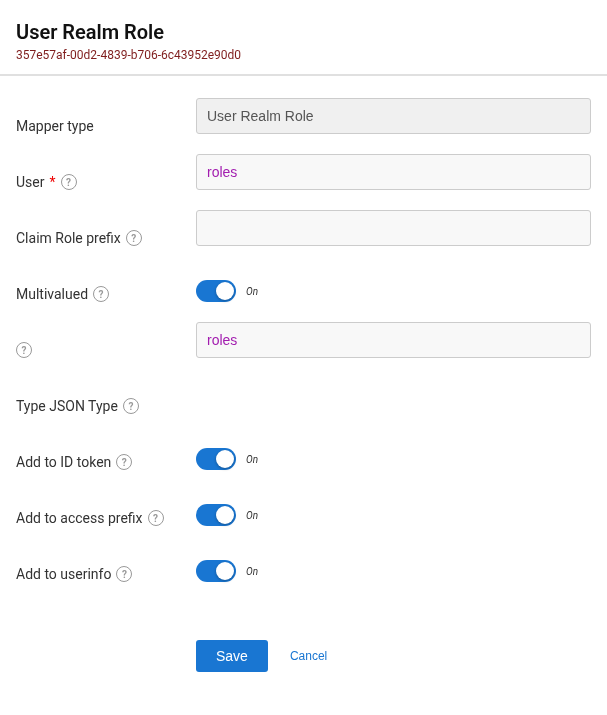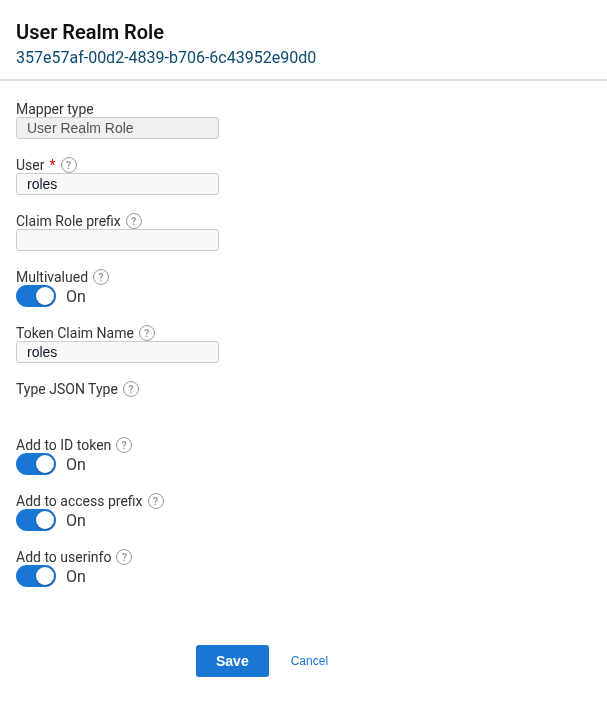--- a/index.html
+++ b/index.html
@@ -18,34 +18,33 @@
     }
 
     .page-title {
       font-size: 20px;
       font-weight: 600;
       color: #111;
       margin-bottom: 4px;
     }
 
     .page-subtitle {
-      font-size: 16px;
-      color: #0c4a6e;
+      font-size: 12px;
+      color: #7f1d1d;
     }
 
     .form-container {
       padding: 20px 16px;
     }
 
     .form-row {
       display: flex;
-      align-items: flex-start;
+      align-items: flex-end;
       margin-bottom: 18px;
       min-height: 38px;
-      flex-direction: column;
     }
 
     .form-label {
       width: 180px;
       flex-shrink: 0;
       font-size: 14px;
       color: #333;
       display: flex;
       align-items: center;
       gap: 5px;
@@ -70,21 +69,21 @@
       flex-shrink: 0;
     }
 
     .form-control {
       flex: 1;
       height: 36px;
       border: 1px solid #ccc;
       border-radius: 3px;
       padding: 0 10px;
       font-size: 14px;
-      color: #0f172a;
+      color: #a21caf;
       background: #f8f8f8;
       outline: none;
     }
 
     .form-control[readonly], .form-control[disabled] {
       background: #f0f0f0;
       color: #555;
     }
 
     .toggle-container {
@@ -129,22 +128,23 @@
 
     .toggle input:checked + .toggle-slider {
       background: #1976d2;
     }
 
     .toggle input:checked + .toggle-slider::before {
       transform: translateX(18px);
     }
 
     .toggle-label {
-      font-size: 16px;
+      font-size: 10px;
       color: #333;
+      font-style: italic;
     }
 
     .divider {
       border: none;
       border-top: 1px solid #e0e0e0;
       margin: 0;
     }
 
     .actions {
       display: flex;
@@ -155,21 +155,21 @@
     }
 
     .btn-save {
       background: #1976d2;
       color: #fff;
       border: none;
       border-radius: 3px;
       padding: 8px 20px;
       font-size: 14px;
       cursor: pointer;
-      font-weight: 700;
+      font-weight: 400;
     }
 
     .btn-cancel {
       background: transparent;
       color: #1976d2;
       border: none;
       padding: 8px 10px;
       font-size: 12px;
       cursor: pointer;
       font-weight: 500;
@@ -220,21 +220,20 @@
       <label class="toggle">
         <input type="checkbox" checked="" style="">
         <span class="toggle-slider"></span>
       </label>
       <span class="toggle-label">On</span>
     </div>
   </div>
 
   <div class="form-row">
     <div class="form-label">
-      <span>Token Claim Name</span>
       <span class="help-icon">?</span>
     </div>
     <input class="form-control" type="text" value="roles" style="">
   </div>
 
   <div class="form-row">
     <div class="form-label">
       <span>Type JSON Type</span>
       <span class="help-icon">?</span>
     </div>

